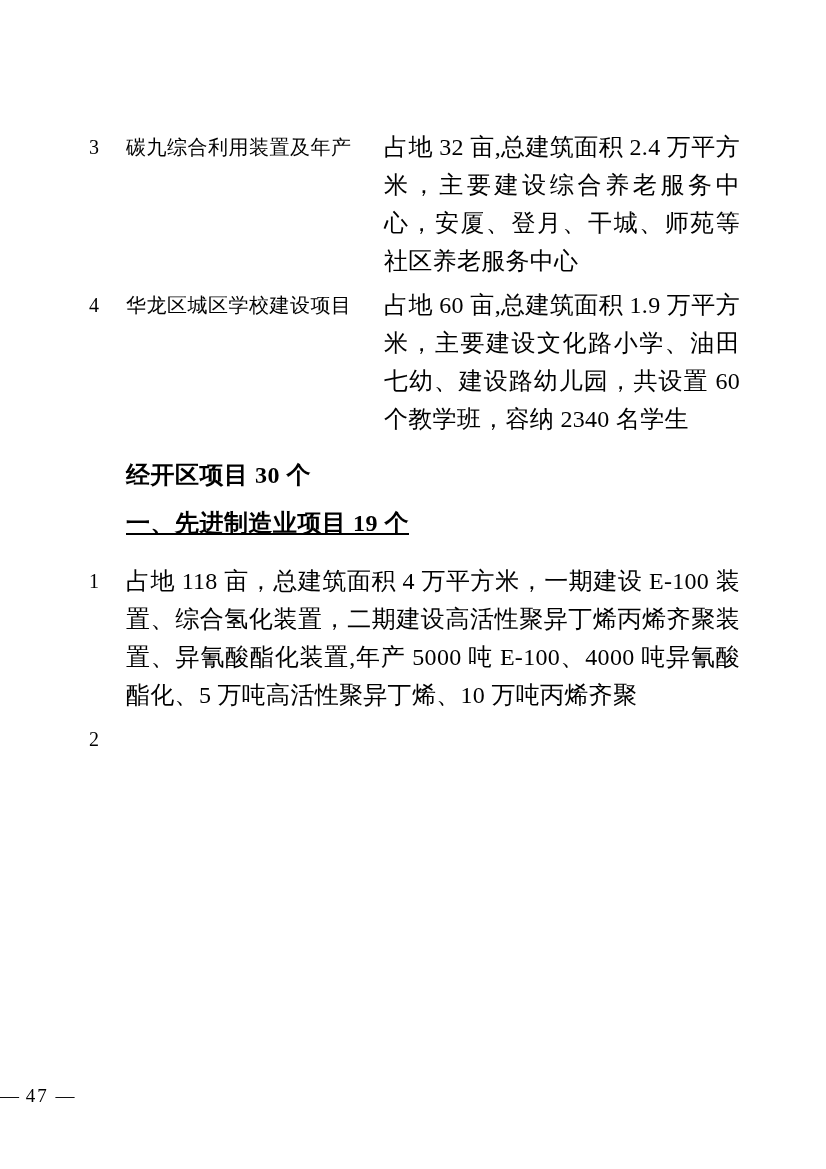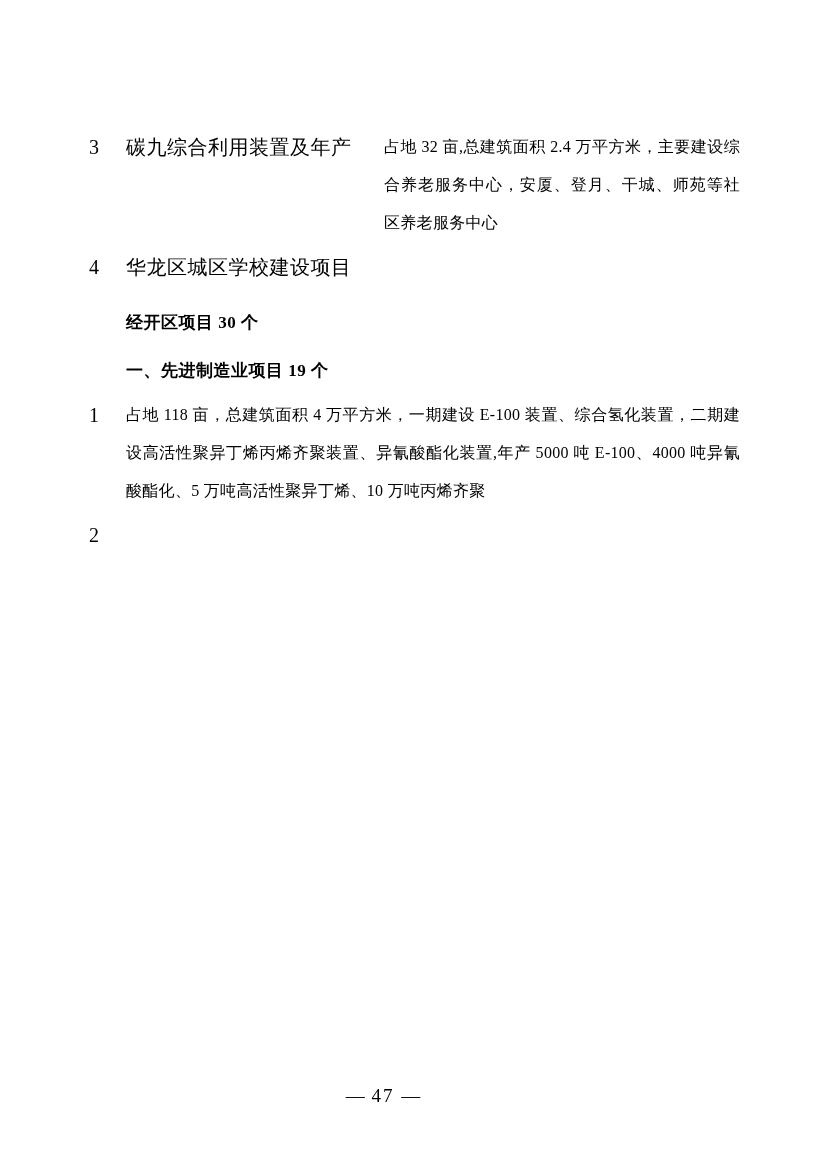--- a/index.html
+++ b/index.html
@@ -38,47 +38,47 @@
   }
   .name {
     width: 258px;
     flex: 0 0 258px;
     font-size: 20px;
     line-height: 38px;
     letter-spacing: 0.5px;
   }
   .desc {
     flex: 1 1 auto;
-    font-size: 16px;
+    font-size: 24px;
     line-height: 38px;
     letter-spacing: 0.3px;
     text-align: justify;
     text-justify: inter-ideograph;
   }
   .section-heading {
-    font-size: 17px;
+    font-size: 24px;
     line-height: 38px;
     font-weight: bold;
     margin: 18px 0 4px 0;
     padding-left: 40px;
     letter-spacing: 0.5px;
   }
   .section-heading.sub {
     margin-top: 10px;
-    margin-bottom: 6px;
+    margin-bottom: 20px;
+    text-decoration: underline;
   }
   .star {
     font-size: 19px;
   }
   .footer {
     position: absolute;
     left: 0;
     right: 0;
     bottom: 62px;
-    text-align: center;
     font-size: 19px;
     letter-spacing: 2px;
     padding-right: 60px;
   }
   .footer .dash {
     letter-spacing: 0;
   }
 </style>
 </head>
 <body>
@@ -87,20 +87,21 @@
 
   <div class="row">
     <div class="num">3</div>
     <div class="name">碳九综合利用装置及年产</div>
     <div class="desc">占地 32 亩,总建筑面积 2.4 万平方米，主要建设综合养老服务中心，安厦、登月、干城、师苑等社区养老服务中心</div>
   </div>
 
   <div class="row">
     <div class="num">4</div>
     <div class="name">华龙区城区学校建设项目</div>
+    <div class="desc">占地 60 亩,总建筑面积 1.9 万平方米，主要建设文化路小学、油田七幼、建设路幼儿园，共设置 60 个教学班，容纳 2340 名学生</div>
   </div>
 
   <div class="section-heading">经开区项目 30 个</div>
 
   <div class="section-heading sub">一、先进制造业项目 19 个</div>
 
   <div class="row">
     <div class="num">1</div>
     <div class="desc">占地 118 亩，总建筑面积 4 万平方米，一期建设 E-100 装置、综合氢化装置，二期建设高活性聚异丁烯丙烯齐聚装置、异氰酸酯化装置,年产 5000 吨 E-100、4000 吨异氰酸酯化、5 万吨高活性聚异丁烯、10 万吨丙烯齐聚</div>
   </div>

